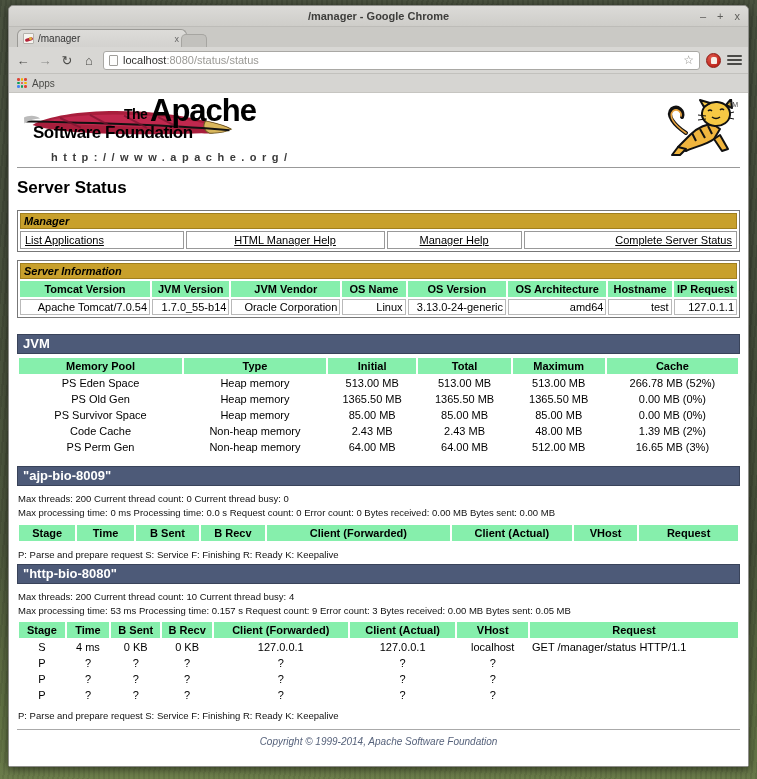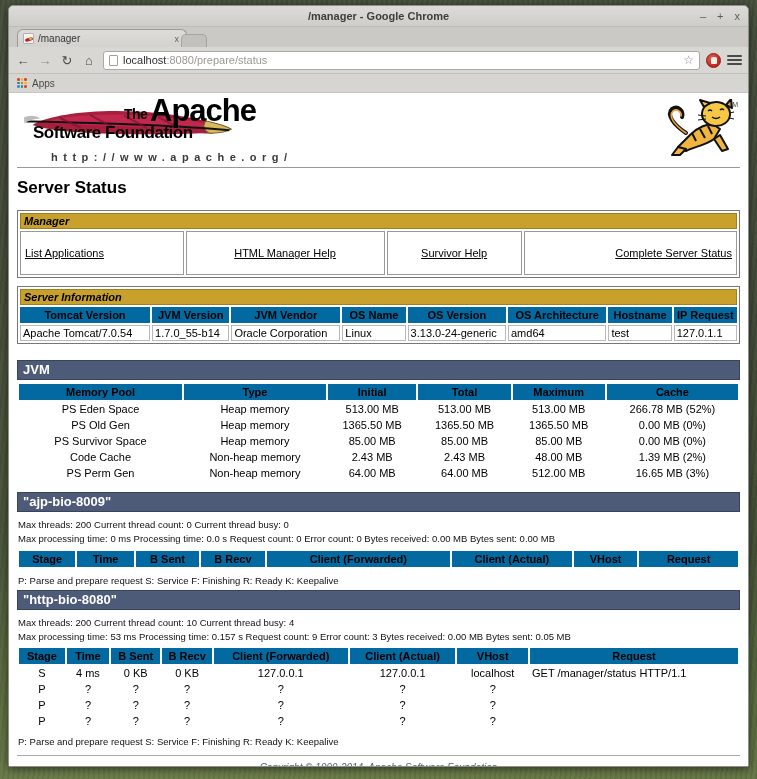--- a/index.html
+++ b/index.html
@@ -79,24 +79,24 @@
   .feather { position:absolute; left:4px; top:2px; }
   .tomcat-logo { position:absolute; right:6px; top:0; }
   .tm { position:absolute; right:2px; top:2px; font-size:7px; color:#444; }
   .logo-hr { border:none; border-top:1px solid #999; margin:2px 0 0 0; }
 
   h1.status-title { text-align:left; font-size:17px; font-weight:bold; margin:10px 0 12px 0; }
 
   table { width:100%; border-collapse:separate; border-spacing:2px; }
   table.box { border:1px solid #777; background:#fff; }
   td.gold-title { background:#c8a02c; font-weight:bold; font-style:italic; font-size:11px; padding:1px 3px; border:1px solid #a07f1e; }
-  td.link-cell { border:1px solid #999; padding:15px 4px; font-size:11px; background:#fff; }
+  td.link-cell { border:1px solid #999; padding:2px 4px; font-size:11px; background:#fff; }
   td.link-cell a { color:#000; }
-  th.gold { background:#0369a1; font-size:11px; font-weight:bold; padding:2px 2px; text-align:center; }
-  td.val { border:1px solid #b9b9b9; text-align:left; font-size:11px; padding:1px 2px; }
+  th.gold { background:#86efac; font-size:11px; font-weight:bold; padding:2px 2px; text-align:center; }
+  td.val { border:1px solid #b9b9b9; text-align:right; font-size:11px; padding:1px 2px; }
   table.plain td { text-align:center; font-size:11px; padding:1px 2px; }
   table.plain td.left { text-align:left; }
 
   .section-bar {
     background:#4d5a78; color:#fff; font-weight:bold; font-size:13px;
     padding:1px 5px 2px 5px; border:1px solid #39435a; margin:4px 0 2px 0;
   }
   .small-note { font-size:9.5px; color:#111; margin:6px 0 2px 1px; line-height:1.5; }
   .legend { font-size:9.5px; color:#111; margin:6px 0 4px 1px; }
 
@@ -128,21 +128,21 @@
     <div class="newtab-stub"></div>
   </div>
 
   <div class="toolbar">
     <span class="nav-icon">←</span>
     <span class="nav-icon dim">→</span>
     <span class="nav-icon">↻</span>
     <span class="nav-icon">⌂</span>
     <div class="omnibox">
       <span class="page-doc-icon"></span>
-      <span class="url-text"><b>localhost</b><span>:8080/prepare/status</span></span>
+      <span class="url-text"><b>localhost</b><span>:8080/status/status</span></span>
       <span class="star-icon">☆</span>
     </div>
     <span class="adblock-icon"></span>
     <span class="menu-icon">
         <i></i>
         <i></i>
         <i></i>
       </span>
   </div>
 
@@ -203,21 +203,21 @@
     <h1 class="status-title">Server Status</h1>
 
     <table class="box">
       <tbody>
           <tr>
             <td class="gold-title" colspan="4">Manager</td>
           </tr>
       <tr>
         <td class="link-cell" style="width:23%; text-align:left;"><a href="#">List Applications</a></td>
         <td class="link-cell" style="width:28%; text-align:center;"><a href="#">HTML Manager Help</a></td>
-        <td class="link-cell" style="width:19%; text-align:center;"><a href="#">Survivor Help</a></td>
+        <td class="link-cell" style="width:19%; text-align:center;"><a href="#">Manager Help</a></td>
         <td class="link-cell" style="width:30%; text-align:right;"><a href="#">Complete Server Status</a></td>
       </tr>
     </tbody>
       </table>
 
     <div style="height:8px"></div>
 
     <table class="box">
       <tbody>
           <tr>

